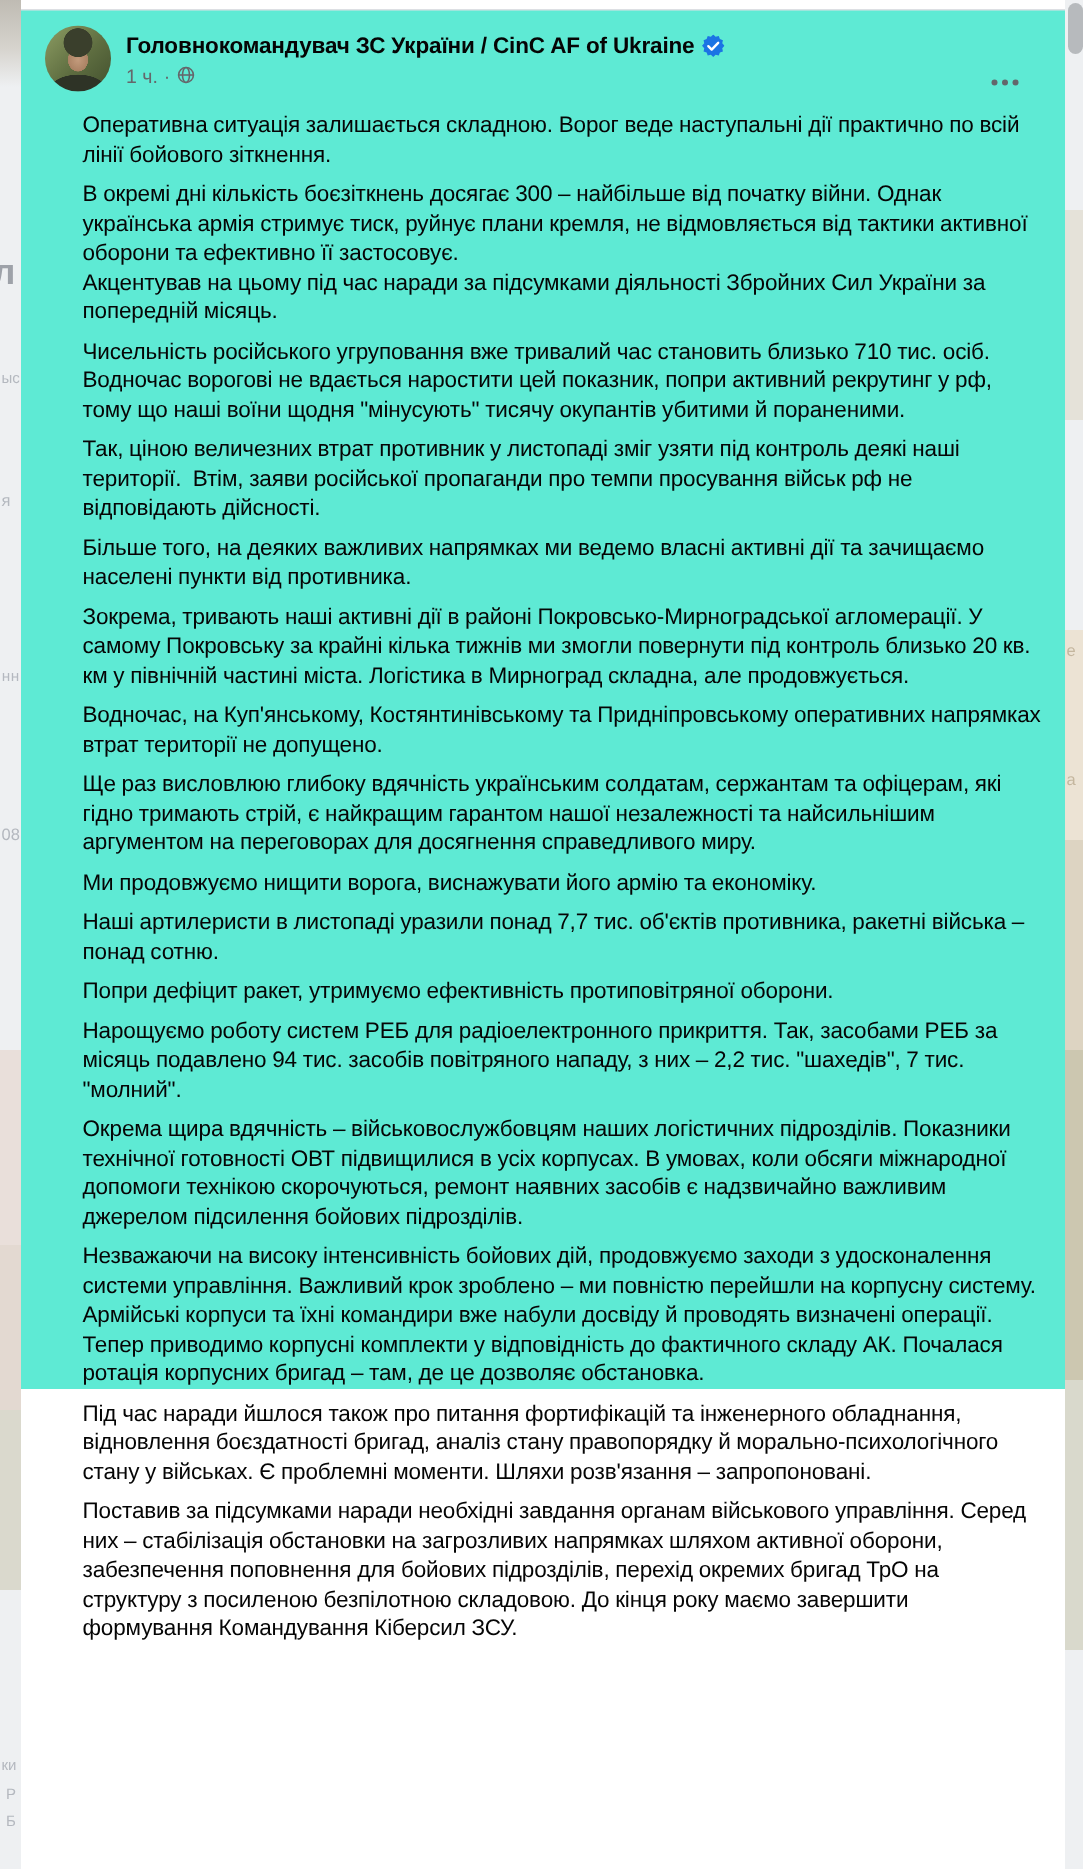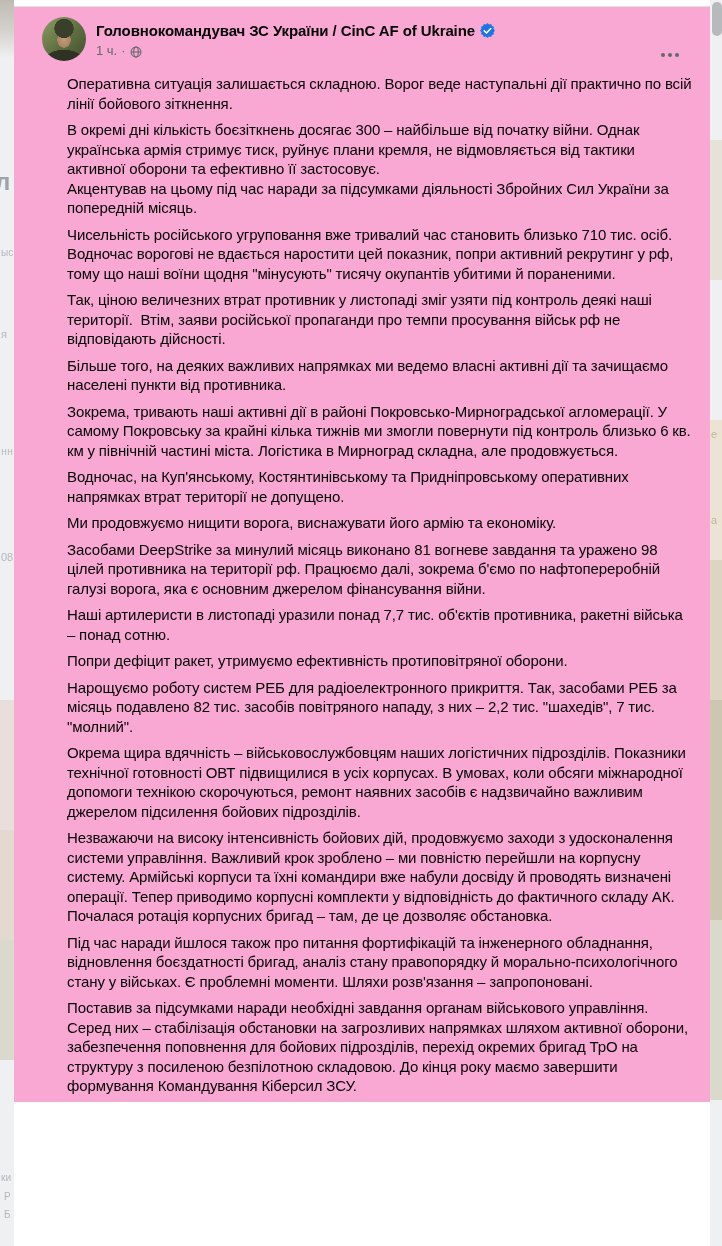--- a/index.html
+++ b/index.html
@@ -13,38 +13,38 @@
   .edge-strip{position:absolute;top:0;height:1246px;overflow:hidden;background:#eef0f2;}
   .edge-strip.left{left:0;width:14px;}
   .edge-strip.right{right:0;width:12px;}
   .bg-patch{position:absolute;left:0;width:100%;}
   .frag{position:absolute;left:1px;color:#b4b8bf;font-size:11px;white-space:nowrap;}
   .frag.big{font-size:24px;font-weight:bold;color:#9ea2a9;margin-left:-6px;}
   .frag.tiny{font-size:10px;}
   .scroll-thumb{position:absolute;top:2px;right:0;width:10px;height:34px;background:#b7babd;border-radius:5px;}
   
   .card{
-    position:absolute;left:14px;top:6px;width:696px;height:1096px;
-    background:#f9a8d4;border-top:1px solid #dddfe3;
-    box-sizing:border-box;padding:10px 16px 0 28px;
+    position:absolute;left:14px;top:6px;width:696px;height:920px;
+    background:#5eead4;border-top:1px solid #dddfe3;
+    box-sizing:border-box;padding:10px 16px 0 16px;
   }
   .post-header{position:relative;display:flex;align-items:center;}
   .avatar{
     width:44px;height:44px;border-radius:50%;flex:0 0 44px;
     background:
       radial-gradient(circle at 50% 26%, #3a3f2c 0%, #3a3f2c 24%, rgba(0,0,0,0) 25%),
       radial-gradient(ellipse 26% 30% at 50% 52%, #c39b7c 0%, #ab8264 58%, rgba(0,0,0,0) 60%),
       radial-gradient(ellipse 62% 34% at 50% 98%, #2e3326 0%, #2e3326 68%, rgba(0,0,0,0) 70%),
       linear-gradient(135deg, #8d9d63 0%, #5e6d40 55%, #42502e 100%);
   }
   .header-info{margin-left:10px;padding-top:1px;}
   .name-row{display:flex;align-items:center;gap:5px;}
   .author-name{font-size:15px;font-weight:bold;color:#050505;letter-spacing:-0.1px;}
   .verified{display:inline-flex;margin-top:1px;}
-  .meta-row{display:flex;align-items:flex-end;gap:4px;margin-top:4px;
+  .meta-row{display:flex;align-items:flex-start;gap:4px;margin-top:4px;
     font-size:13px;color:#65676b;}
   .more-btn{
     position:absolute;right:8px;top:22px;width:32px;height:32px;border:none;background:transparent;
     display:flex;align-items:center;justify-content:center;gap:3px;cursor:pointer;border-radius:50%;
   }
   .more-btn i{width:4px;height:4px;border-radius:50%;background:#63676c;display:block;}
   
   .post-body{margin-top:13px;font-size:15px;line-height:19.5px;color:#050505;
     letter-spacing:-0.1px;word-spacing:-0.2px;margin-left:25px;}
   .para{margin:0 0 7px 0;white-space:pre-wrap;}
@@ -111,26 +111,26 @@
     </button>
   </div>
 
   <div class="post-body">
     <div class="para">Оперативна ситуація залишається складною. Ворог веде наступальні дії практично по всій лінії бойового зіткнення.</div>
     <div class="para">В окремі дні кількість боєзіткнень досягає 300 – найбільше від початку війни. Однак українська армія стримує тиск, руйнує плани кремля, не відмовляється від тактики активної оборони та ефективно її застосовує.
 Акцентував на цьому під час наради за підсумками діяльності Збройних Сил України за попередній місяць.</div>
     <div class="para">Чисельність російського угруповання вже тривалий час становить близько 710 тис. осіб. Водночас ворогові не вдається наростити цей показник, попри активний рекрутинг у рф, тому що наші воїни щодня "мінусують" тисячу окупантів убитими й пораненими.</div>
     <div class="para">Так, ціною величезних втрат противник у листопаді зміг узяти під контроль деякі наші території.  Втім, заяви російської пропаганди про темпи просування військ рф не відповідають дійсності.</div>
     <div class="para">Більше того, на деяких важливих напрямках ми ведемо власні активні дії та зачищаємо населені пункти від противника.</div>
-    <div class="para">Зокрема, тривають наші активні дії в районі Покровсько-Мирноградської агломерації. У самому Покровську за крайні кілька тижнів ми змогли повернути під контроль близько 6 кв. км у північній частині міста. Логістика в Мирноград складна, але продовжується.</div>
+    <div class="para">Зокрема, тривають наші активні дії в районі Покровсько-Мирноградської агломерації. У самому Покровську за крайні кілька тижнів ми змогли повернути під контроль близько 20 кв. км у північній частині міста. Логістика в Мирноград складна, але продовжується.</div>
     <div class="para">Водночас, на Куп'янському, Костянтинівському та Придніпровському оперативних напрямках втрат території не допущено.</div>
+    <div class="para">Ще раз висловлюю глибоку вдячність українським солдатам, сержантам та офіцерам, які гідно тримають стрій, є найкращим гарантом нашої незалежності та найсильнішим аргументом на переговорах для досягнення справедливого миру.</div>
     <div class="para">Ми продовжуємо нищити ворога, виснажувати його армію та економіку.</div>
-    <div class="para">Засобами DeepStrike за минулий місяць виконано 81 вогневе завдання та уражено 98 цілей противника на території рф. Працюємо далі, зокрема б'ємо по нафтопереробній галузі ворога, яка є основним джерелом фінансування війни.</div>
     <div class="para">Наші артилеристи в листопаді уразили понад 7,7 тис. об'єктів противника, ракетні війська – понад сотню.</div>
     <div class="para">Попри дефіцит ракет, утримуємо ефективність протиповітряної оборони.</div>
-    <div class="para">Нарощуємо роботу систем РЕБ для радіоелектронного прикриття. Так, засобами РЕБ за місяць подавлено 82 тис. засобів повітряного нападу, з них – 2,2 тис. "шахедів", 7 тис. "молний".</div>
+    <div class="para">Нарощуємо роботу систем РЕБ для радіоелектронного прикриття. Так, засобами РЕБ за місяць подавлено 94 тис. засобів повітряного нападу, з них – 2,2 тис. "шахедів", 7 тис. "молний".</div>
     <div class="para">Окрема щира вдячність – військовослужбовцям наших логістичних підрозділів. Показники технічної готовності ОВТ підвищилися в усіх корпусах. В умовах, коли обсяги міжнародної допомоги технікою скорочуються, ремонт наявних засобів є надзвичайно важливим джерелом підсилення бойових підрозділів.</div>
     <div class="para">Незважаючи на високу інтенсивність бойових дій, продовжуємо заходи з удосконалення системи управління. Важливий крок зроблено – ми повністю перейшли на корпусну систему. Армійські корпуси та їхні командири вже набули досвіду й проводять визначені операції. Тепер приводимо корпусні комплекти у відповідність до фактичного складу АК. Почалася ротація корпусних бригад – там, де це дозволяє обстановка.</div>
     <div class="para">Під час наради йшлося також про питання фортифікацій та інженерного обладнання, відновлення боєздатності бригад, аналіз стану правопорядку й морально-психологічного стану у військах. Є проблемні моменти. Шляхи розв'язання – запропоновані.</div>
     <div class="para">Поставив за підсумками наради необхідні завдання органам військового управління. Серед них – стабілізація обстановки на загрозливих напрямках шляхом активної оборони, забезпечення поповнення для бойових підрозділів, перехід окремих бригад ТрО на структуру з посиленою безпілотною складовою. До кінця року маємо завершити формування Командування Кіберсил ЗСУ.</div>
   </div>
 
 </div>
 
 </body></html>

